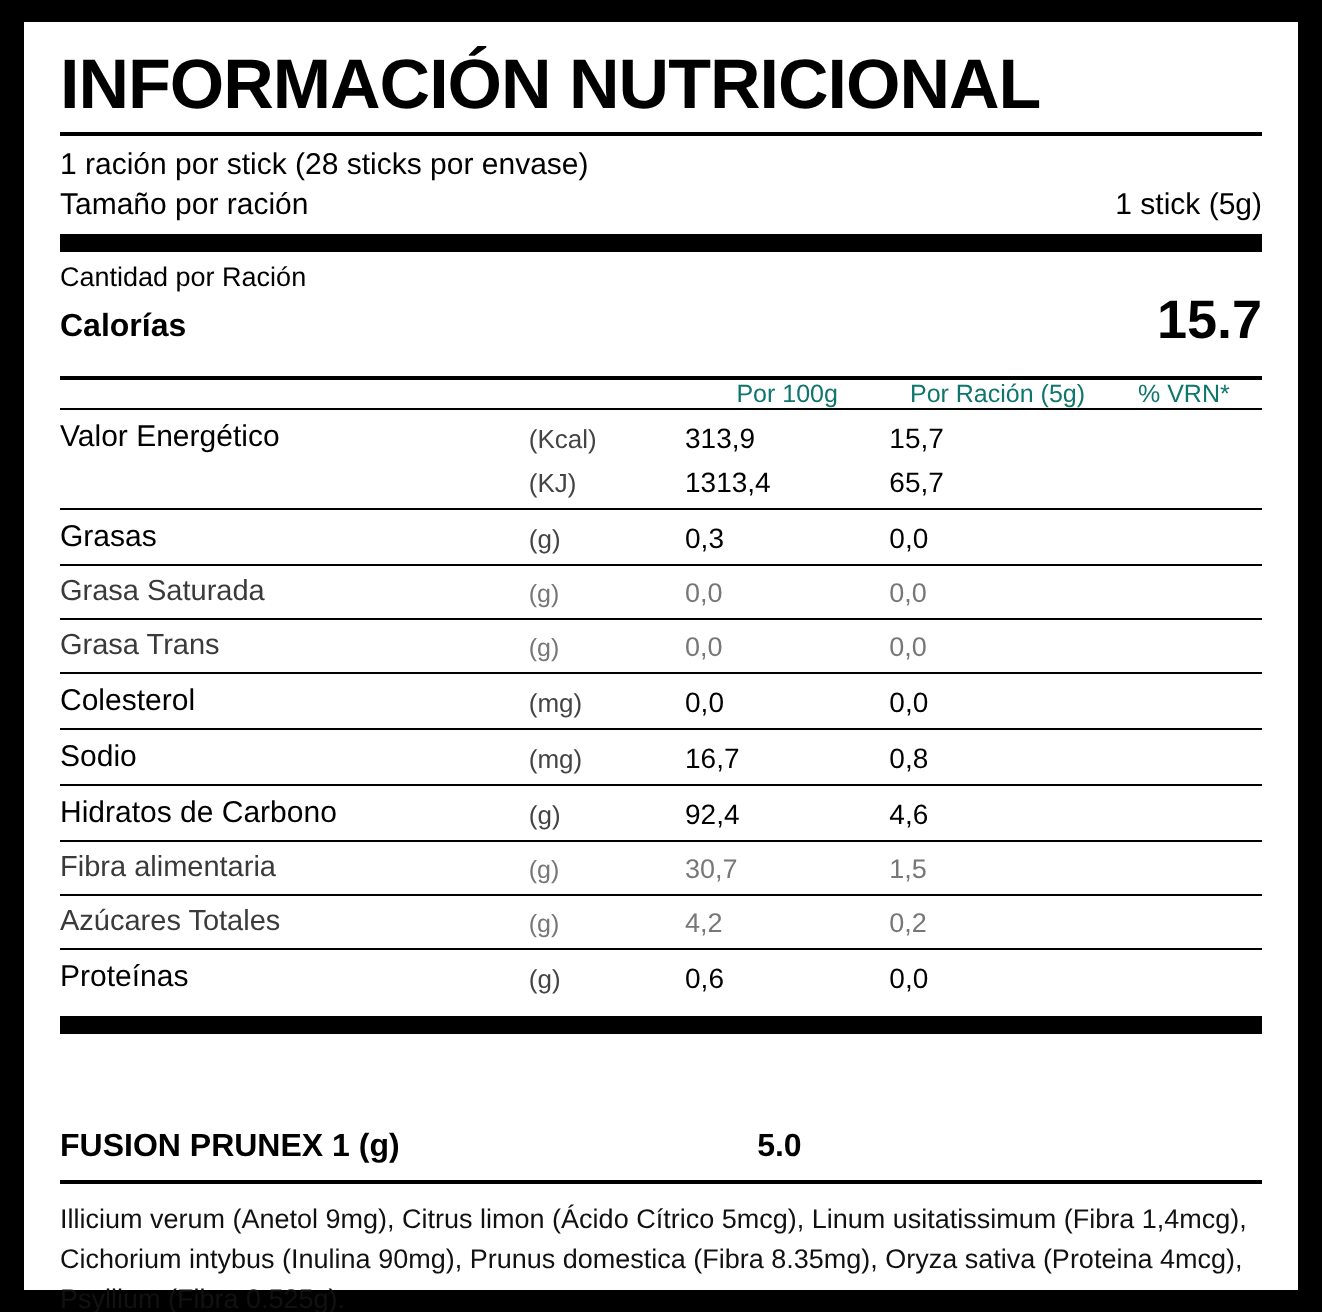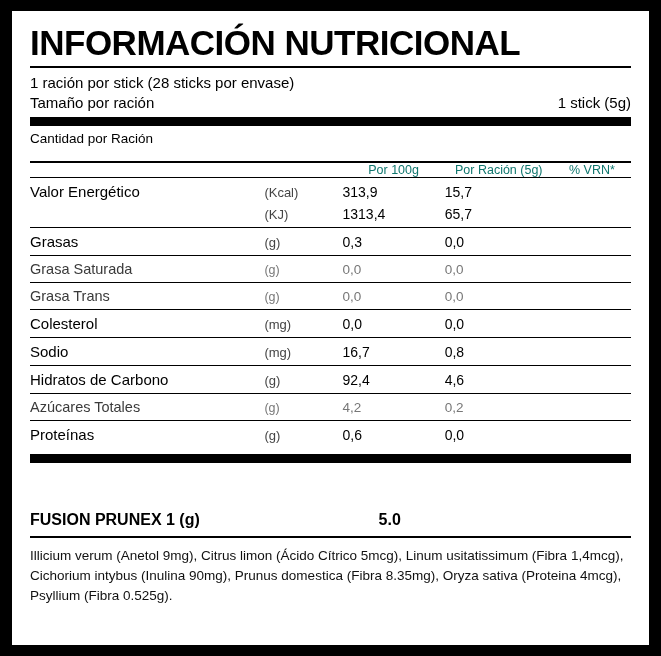--- a/index.html
+++ b/index.html
@@ -157,20 +157,24 @@
       <div class="serving-row">
         <div>Tamaño por ración</div>
         <div class="size">1 stick (5g)</div>
       </div>
     </div>
 
     <div class="rule-thick"></div>
 
     <div class="calories-block">
       <div class="cal-small">Cantidad por Ración</div>
+      <div class="cal-row">
+        <div class="cal-label">Calorías</div>
+        <div class="cal-value">15.7</div>
+      </div>
     </div>
 
     <div class="rule-med"></div>
 
     <table class="nutri">
       <tbody>
           <tr class="colhead">
         <td class="col-name"></td>
         <td class="col-unit"></td>
         <td class="col-100">Por 100g</td>
@@ -235,20 +239,27 @@
       </tr>
 
       <tr class="data">
         <td class="name-bold">Hidratos de Carbono</td>
         <td class="unit">(g)</td>
         <td class="val">92,4</td>
         <td class="val">4,6</td>
         <td class="vrn"></td>
       </tr>
 
+      <tr class="data">
+        <td class="name-sub">Fibra alimentaria</td>
+        <td class="unit-sub">(g)</td>
+        <td class="val-sub">30,7</td>
+        <td class="val-sub">1,5</td>
+        <td class="vrn"></td>
+      </tr>
 
       <tr class="data">
         <td class="name-sub">Azúcares Totales</td>
         <td class="unit-sub">(g)</td>
         <td class="val-sub">4,2</td>
         <td class="val-sub">0,2</td>
         <td class="vrn"></td>
       </tr>
 
       <tr class="data">

